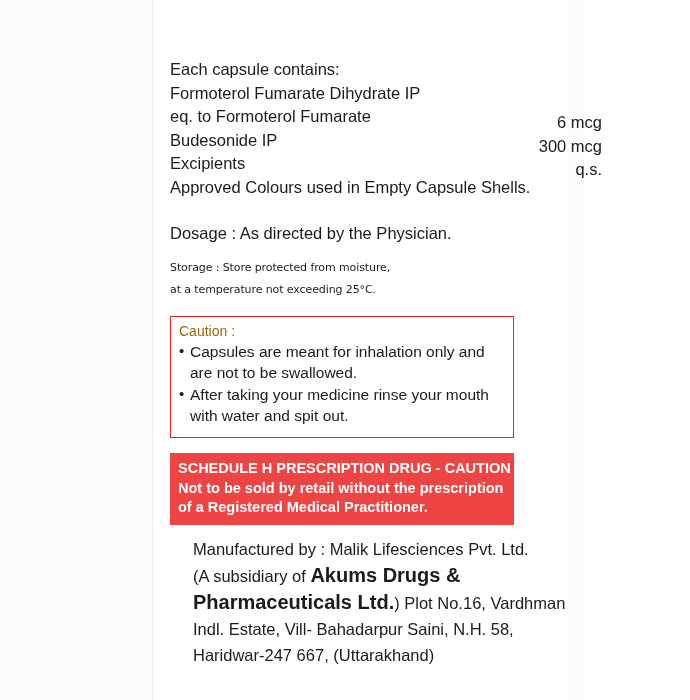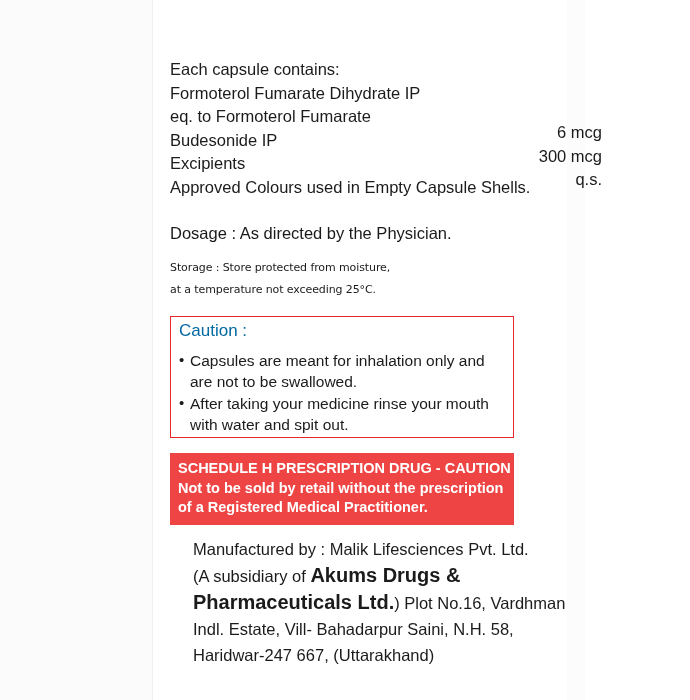--- a/index.html
+++ b/index.html
@@ -55,21 +55,21 @@
     line-height: 23.5px;
     color: #1b1b1b;
   }
   .comp-line {
     position: relative;
     white-space: nowrap;
   }
   .comp-line .amount {
     position: absolute;
     right: -32px;
-    top: 16px;
+    top: 6px;
     text-align: center;
   }
 
   .dosage {
     position: absolute;
     left: 0;
     top: 222px;
     font-size: 16.5px;
     line-height: 23px;
   }
@@ -89,24 +89,24 @@
     position: absolute;
     left: 0;
     top: 316px;
     width: 344px;
     height: 122px;
     border: 1.6px solid #e8272b;
     box-sizing: border-box;
     padding: 6px 10px 0 8px;
   }
   .caution-title {
-    color: #0369a1;
-    font-size: 17px;
+    color: #a16207;
+    font-size: 14px;
     line-height: 16px;
-    margin-bottom: 11px;
+    margin-bottom: 2px;
   }
   .caution-list {
     font-size: 15.5px;
     line-height: 21px;
     color: #1b1b1b;
   }
   .caution-item {
     position: relative;
     padding-left: 11px;
     margin-bottom: 1px;

